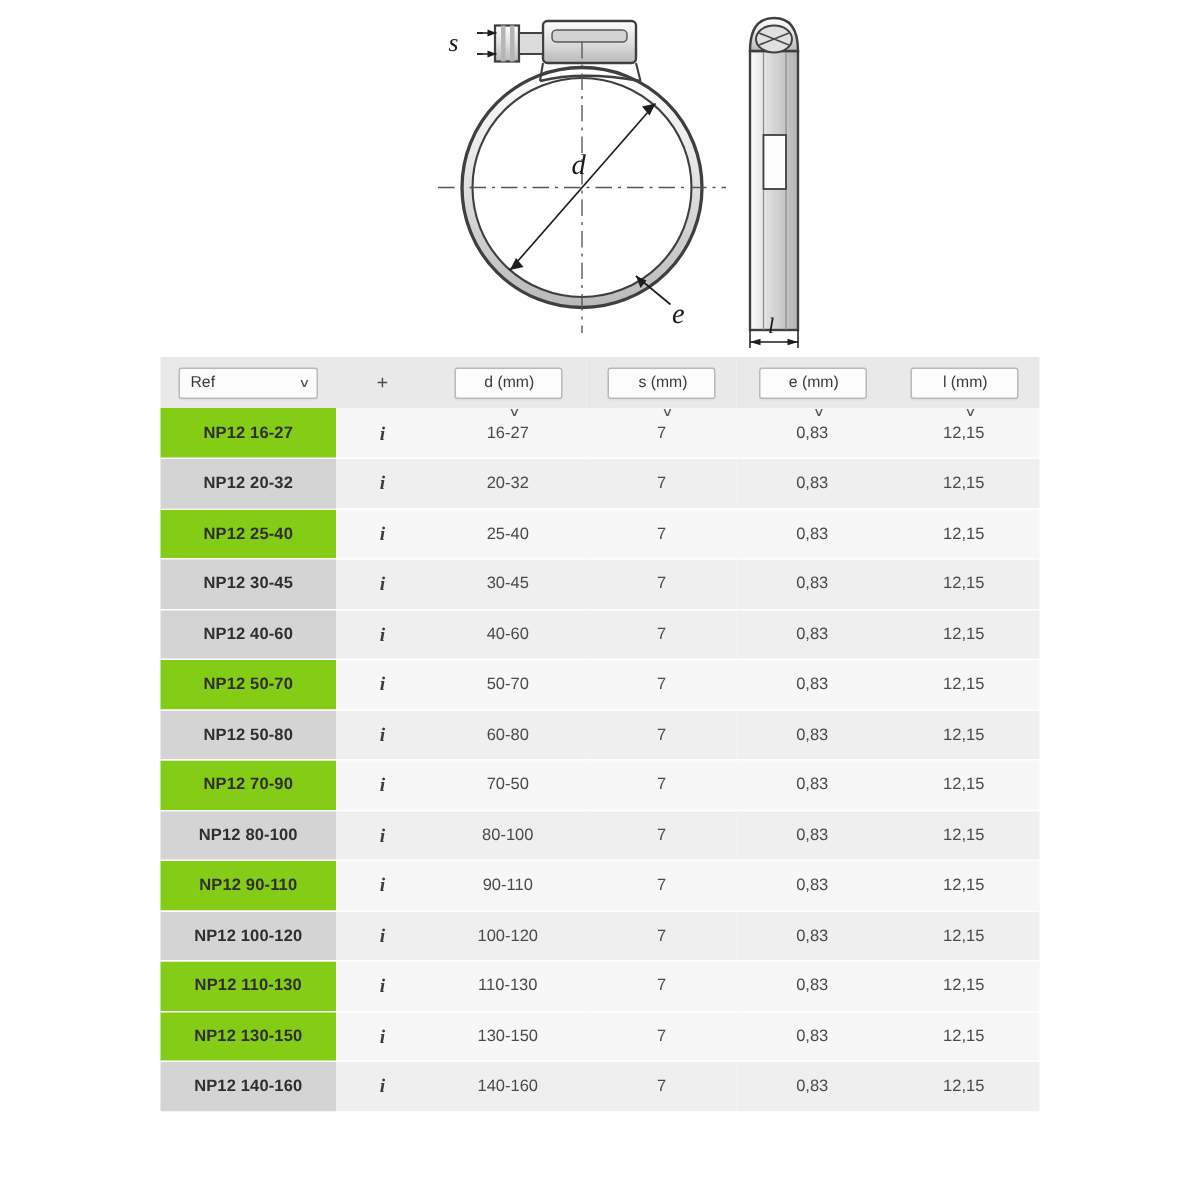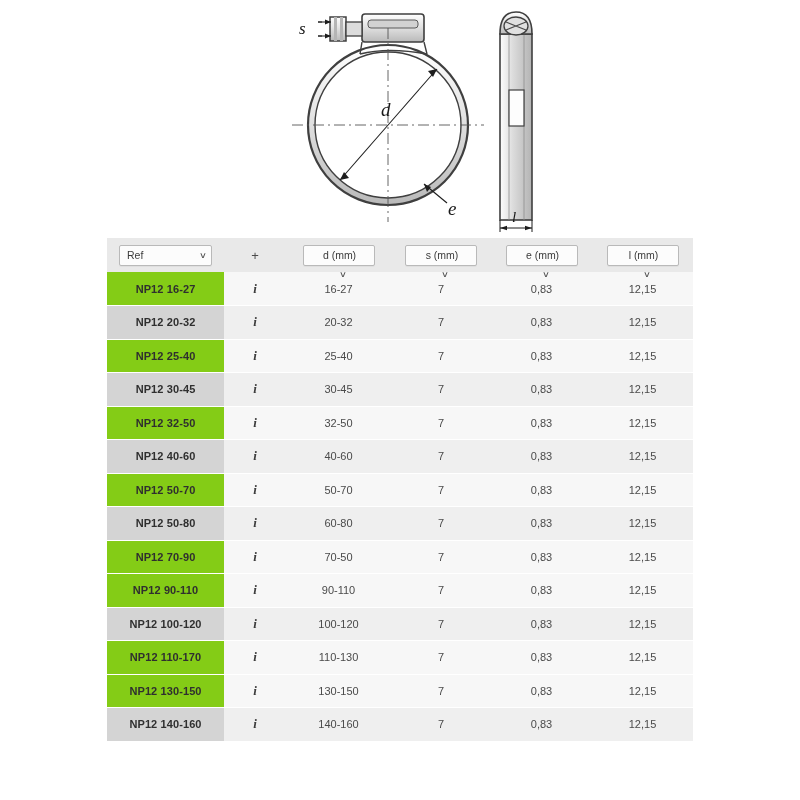--- a/index.html
+++ b/index.html
@@ -287,28 +287,20 @@
             <td>12,15</td>
           </tr>
           <tr class="even">
             <td class="ref">NP12 30-45</td>
             <td class="info"><span class="info-i">i</span></td>
             <td>30-45</td>
             <td>7</td>
             <td>0,83</td>
             <td>12,15</td>
           </tr>
-          <tr class="odd">
-            <td class="ref">NP12 32-50</td>
-            <td class="info"><span class="info-i">i</span></td>
-            <td>32-50</td>
-            <td>7</td>
-            <td>0,83</td>
-            <td>12,15</td>
-          </tr>
           <tr class="even">
             <td class="ref">NP12 40-60</td>
             <td class="info"><span class="info-i">i</span></td>
             <td>40-60</td>
             <td>7</td>
             <td>0,83</td>
             <td>12,15</td>
           </tr>
           <tr class="odd">
             <td class="ref">NP12 50-70</td>
@@ -327,38 +319,46 @@
             <td>12,15</td>
           </tr>
           <tr class="odd">
             <td class="ref">NP12 70-90</td>
             <td class="info"><span class="info-i">i</span></td>
             <td>70-50</td>
             <td>7</td>
             <td>0,83</td>
             <td>12,15</td>
           </tr>
+          <tr class="even">
+            <td class="ref">NP12 80-100</td>
+            <td class="info"><span class="info-i">i</span></td>
+            <td>80-100</td>
+            <td>7</td>
+            <td>0,83</td>
+            <td>12,15</td>
+          </tr>
           <tr class="odd">
             <td class="ref">NP12 90-110</td>
             <td class="info"><span class="info-i">i</span></td>
             <td>90-110</td>
             <td>7</td>
             <td>0,83</td>
             <td>12,15</td>
           </tr>
           <tr class="even">
             <td class="ref">NP12 100-120</td>
             <td class="info"><span class="info-i">i</span></td>
             <td>100-120</td>
             <td>7</td>
             <td>0,83</td>
             <td>12,15</td>
           </tr>
           <tr class="odd">
-            <td class="ref">NP12 110-170</td>
+            <td class="ref">NP12 110-130</td>
             <td class="info"><span class="info-i">i</span></td>
             <td>110-130</td>
             <td>7</td>
             <td>0,83</td>
             <td>12,15</td>
           </tr>
           <tr class="odd">
             <td class="ref">NP12 130-150</td>
             <td class="info"><span class="info-i">i</span></td>
             <td>130-150</td>

